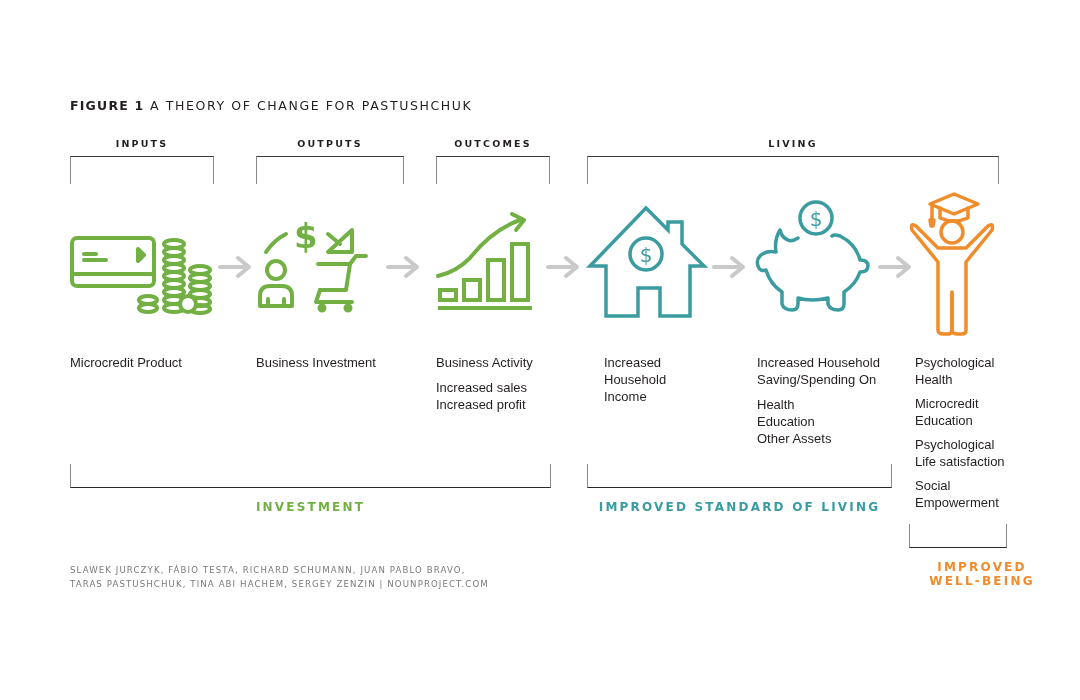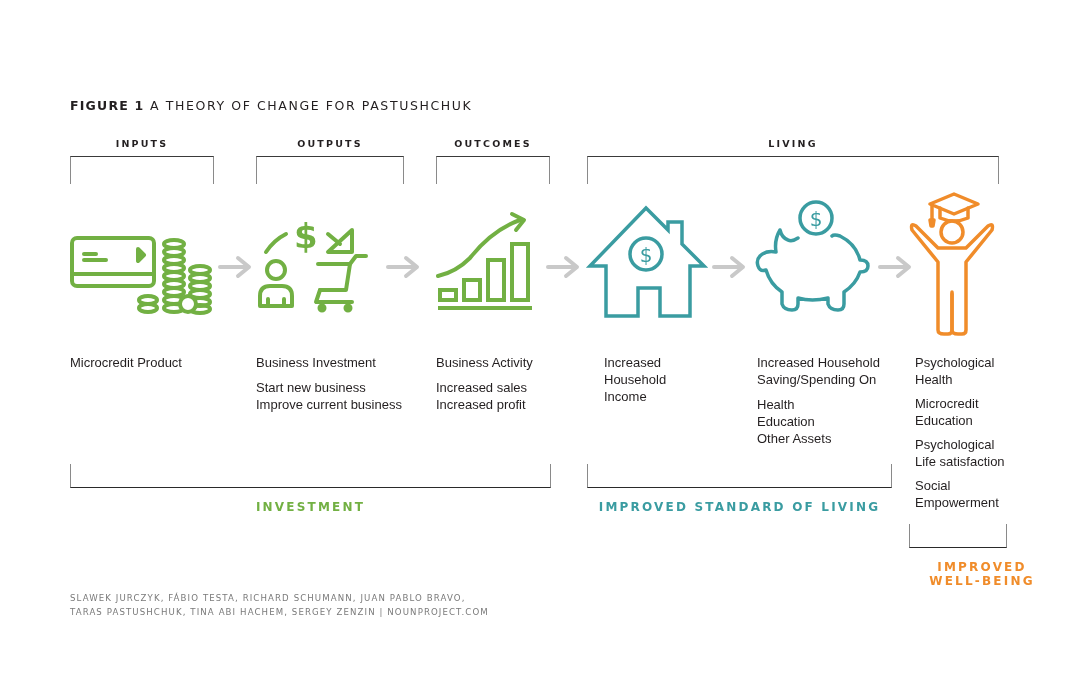--- a/index.html
+++ b/index.html
@@ -8,21 +8,21 @@
   .fig-title { left:70px; top:98px; font-size:12.5px; letter-spacing:1.6px; color:#231f20; white-space:nowrap; }
   .fig-title .bold { font-weight:bold; letter-spacing:1.2px; }
   .stage-label { top:138px; font-size:9.5px; font-weight:bold; letter-spacing:2.2px; text-align:center; color:#231f20; }
   .bracket-top { top:156px; height:28px; border-top:1px solid #3a3a3a; border-left:1px solid #8a8a8a; border-right:1px solid #8a8a8a; box-sizing:border-box; }
   .bracket-bot { height:24px; border-bottom:1.5px solid #2a2a2a; border-left:1px solid #8a8a8a; border-right:1px solid #8a8a8a; box-sizing:border-box; }
   .group-label { font-size:12px; font-weight:bold; letter-spacing:2.2px; text-align:center; }
   .col { top:354px; font-family:"Liberation Sans", sans-serif; font-size:13px; line-height:17px; color:#231f20; }
   .col .h { font-weight:normal; }
   .col .items { margin-top:8px; }
   .wb .blk { margin-bottom:7px; }
-  .credit { left:70px; top:563px; font-size:8.6px; letter-spacing:1.1px; line-height:14px; color:#7a7a7a; white-space:nowrap;margin-top:28px; }
+  .credit { left:70px; top:563px; font-size:8.6px; letter-spacing:1.1px; line-height:14px; color:#7a7a7a; white-space:nowrap; }
   svg { position:absolute; overflow:visible; }
 </style>
 </head>
 <body>
 
 <div class="abs fig-title">
   <span class="bold">FIGURE 1</span>
   <span>A THEORY OF CHANGE FOR PASTUSHCHUK</span>
 </div>
 
@@ -137,24 +137,20 @@
   <path d="M8 36 Q2 32 4 40 L30 72 L30 140 Q30 144 36 144 L40 144 Q44 144 44 140 L44 104 Q44 100 44 104 L44 140 Q44 144 50 144 L54 144 Q58 144 58 140 L58 72 L84 40 Q86 32 80 36 L58 58 L30 58 Z"></path>
   <line x1="44" y1="104" x2="44" y2="142"></line>
 </svg>
 
 <div class="abs col" style="left:70px;width:170px;">
   <div class="h">Microcredit Product</div>
 </div>
 
 <div class="abs col" style="left:256px;width:170px;">
   <div class="h">Business Investment</div>
-  <div class="items">
-    <div>Start new business</div>
-    <div>Improve current business</div>
-  </div>
 </div>
 
 <div class="abs col" style="left:436px;width:140px;">
   <div class="h">Business Activity</div>
   <div class="items">
     <div>Increased sales</div>
     <div>Increased profit</div>
   </div>
 </div>
 

